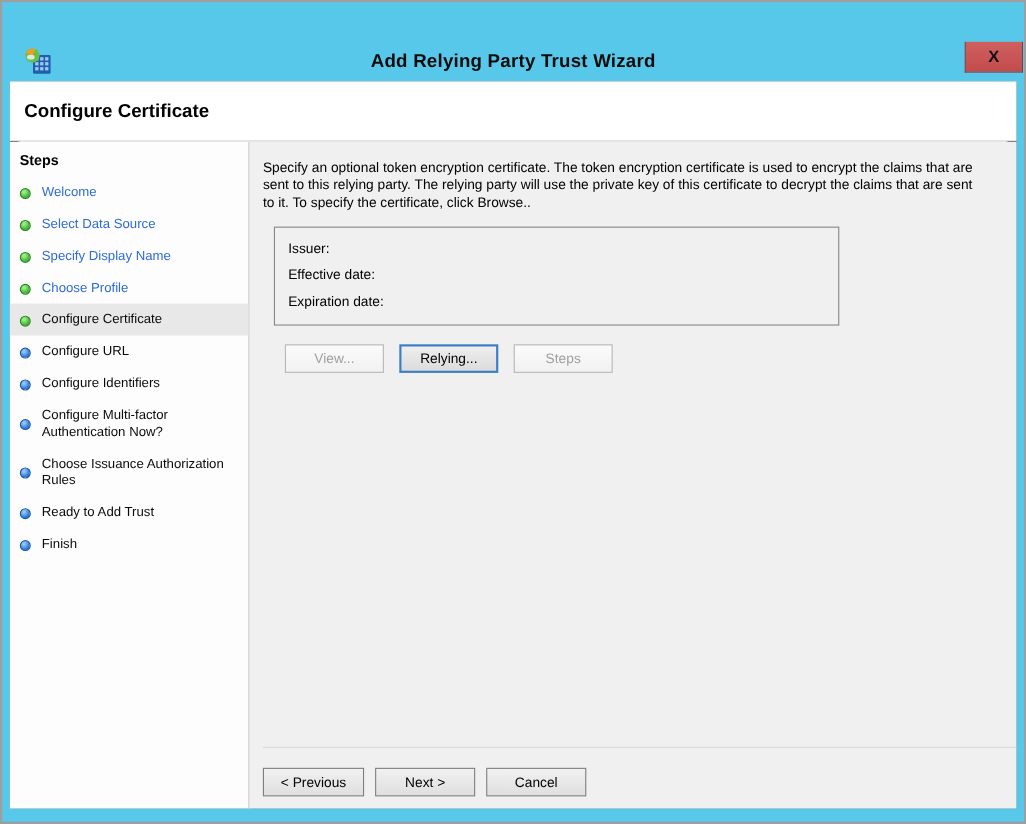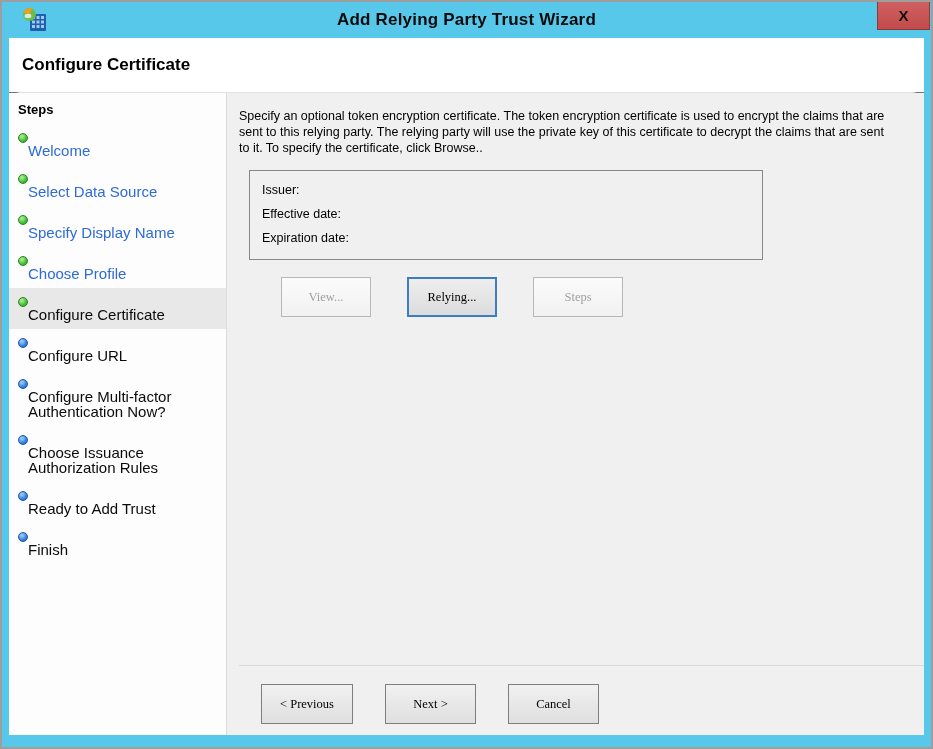--- a/index.html
+++ b/index.html
@@ -9,21 +9,21 @@
   .window {
     width:933px; height:749px;
     border:2px solid #9E9E9E;
     background:#58C8EA;
     position:relative;
     display:flex; flex-direction:column;
     overflow:hidden;
   }
 
   
-  .titlebar { height:36px; position:relative; display:flex; align-items:center; flex:none; }
+  .titlebar { height:36px; position:relative; display:flex; align-items:center; flex:none;margin-top:36px; }
   .app-icon { margin-left:20px; width:26px; height:26px; z-index:1; }
   .win-title {
     position:absolute; left:0; right:0; text-align:center;
     font-size:17px; font-weight:600; color:#0b0b0b; letter-spacing:.2px;
   }
   .close-btn {
     position:absolute; top:0; right:1px;
     width:53px; height:28px;
     background:linear-gradient(#D06060,#C24B4B);
     border:1px solid #8F3838; border-top:none;
@@ -36,21 +36,21 @@
   .frame-body { flex:1; margin:0 7px 12px 7px; display:flex; flex-direction:column; min-height:0; background:#737373; }
   .header-band { background:#FFFFFF; height:54px; flex:none; display:flex; align-items:center; padding-left:13px; }
   .page-title { font-size:17px; font-weight:bold; color:#000; }
 
   .content { flex:1; display:flex; border-top:1px solid #E2E2E2; min-height:0;border-radius:12px; }
 
   
   .sidebar { width:217px; flex:none; background:#FDFDFD; padding-top:5px; }
   .steps-heading { font-size:13px; font-weight:bold; color:#000; padding:4px 0 7px 9px; }
   .steps-list { list-style:none; }
-  .step { display:flex; align-items:flex-start; padding:7px 6px 7px 9px; font-size:15px; line-height:15px;flex-direction:column; }
+  .step { display:flex; align-items:center; padding:7px 6px 7px 9px; font-size:12px; line-height:15px; }
   .dot {
     width:10px; height:10px; border-radius:50%; flex:none; margin-top:2px;
   }
   .dot.done    { background:radial-gradient(circle at 35% 30%, #9BE884 15%, #44BD38 60%, #2F9E28); border:1px solid #2B8424; }
   .dot.pending { background:radial-gradient(circle at 35% 30%, #96C4F3 12%, #3380DD 60%, #1E63BE); border:1px solid #1C59A8; }
   .step-label { margin-left:10px; color:#0b0b0b; }
   .step.completed .step-label { color:#2E6BD6; cursor:pointer; }
   .step.current { background:#E8E8E8; }
 
   
@@ -63,27 +63,26 @@
   .cert-box {
     margin:14px 0 0 10px; width:514px;
     border:1px solid #878787; background:#F0F0F0;
     padding:7px 12px 9px;
   }
   .cert-row { font-size:12.5px; line-height:24px; color:#000; }
 
   .cert-actions { margin:17px 0 0 20px; display:flex; gap:14px; }
 
   .btn {
-    font-family:Liberation Serif, serif;
+    font-family:Liberation Sans, sans-serif;
     font-size:12.5px; color:#000;
-    width:90px; height:40px;
+    width:90px; height:26px;
     background:linear-gradient(#F1F1F1,#DFDFDF);
     border:1px solid #7E7E7E;
     cursor:pointer;
-    margin-left:22px;
   }
   .btn.disabled {
     background:linear-gradient(#FBFBFB,#F1F1F1);
     border:1px solid #B7B7B7;
     color:#A0A0A0; cursor:default;
   }
   .btn.default-focus {
     border:2px solid #3D7EC2;
     background:linear-gradient(#EEEEEE,#DCDCDC);
   }
@@ -154,20 +153,24 @@
           <li class="step current">
             <span class="dot done"></span>
             <span class="step-label">Configure Certificate</span>
           </li>
           <li class="step pending">
             <span class="dot pending"></span>
             <span class="step-label">Configure URL</span>
           </li>
           <li class="step pending">
             <span class="dot pending"></span>
+            <span class="step-label">Configure Identifiers</span>
+          </li>
+          <li class="step pending">
+            <span class="dot pending"></span>
             <span class="step-label">Configure Multi-factor Authentication Now?</span>
           </li>
           <li class="step pending">
             <span class="dot pending"></span>
             <span class="step-label">Choose Issuance Authorization Rules</span>
           </li>
           <li class="step pending">
             <span class="dot pending"></span>
             <span class="step-label">Ready to Add Trust</span>
           </li>

